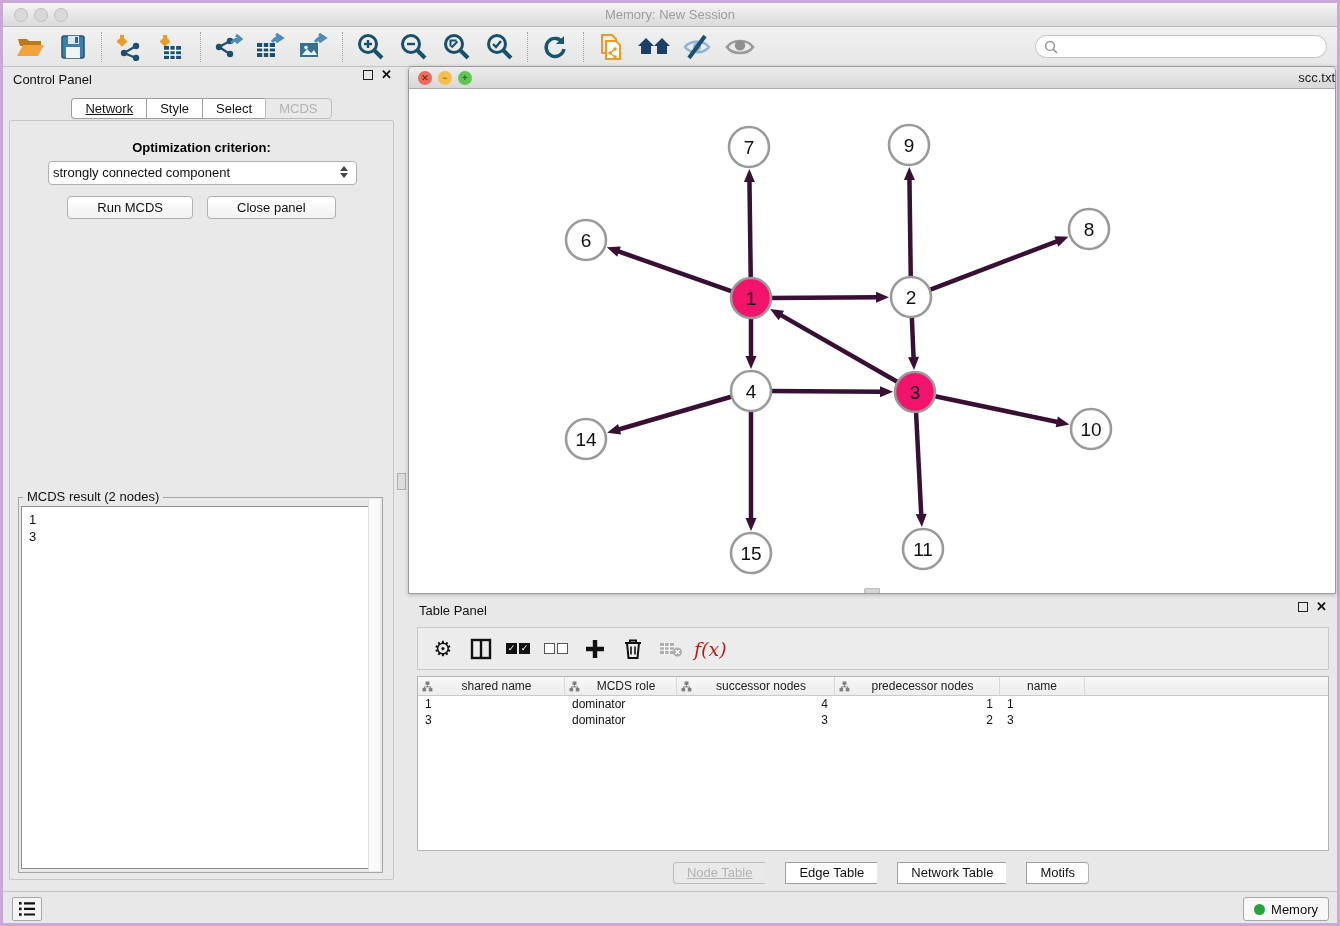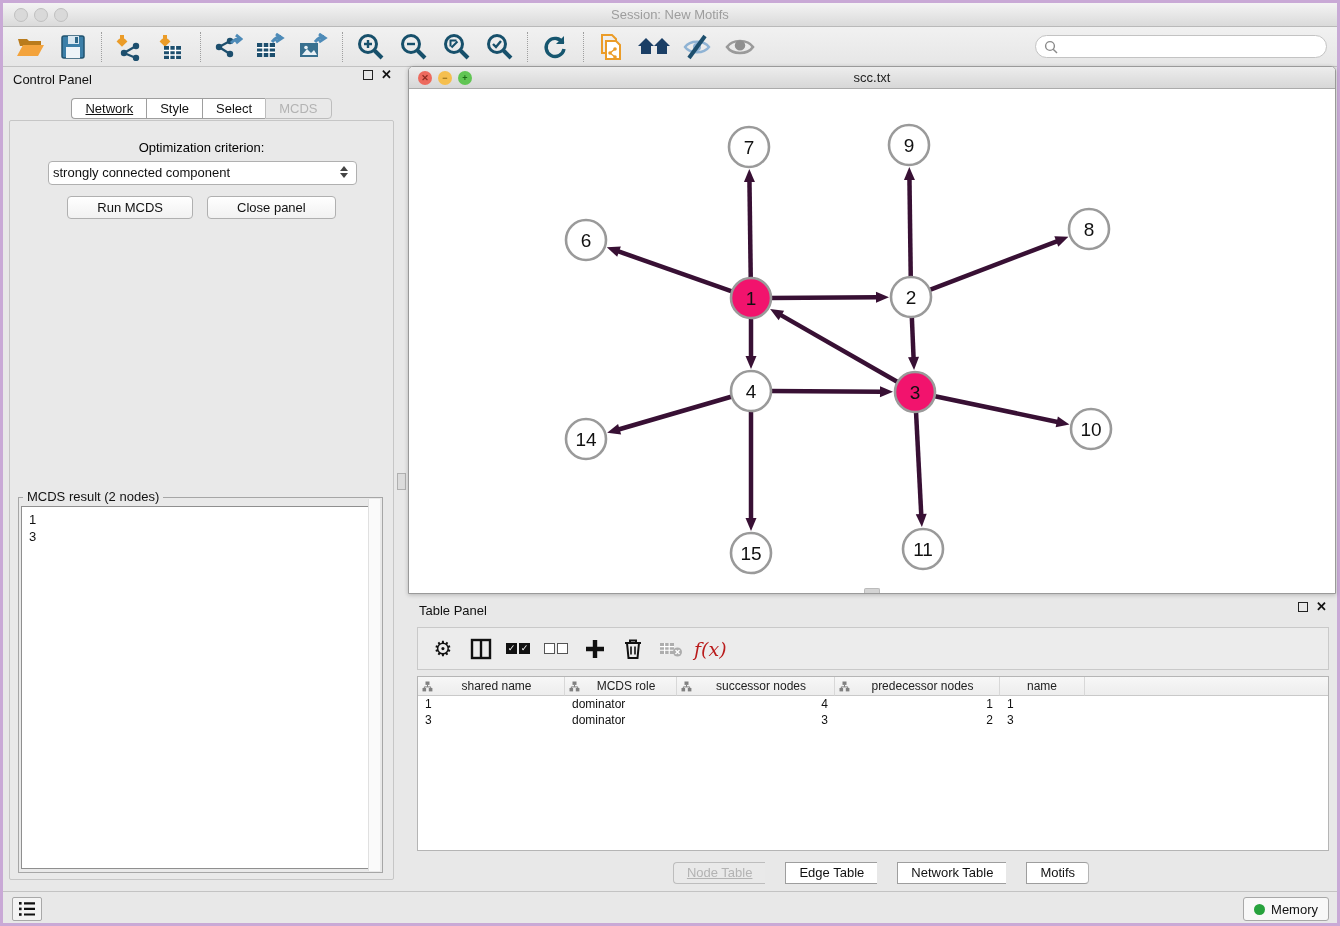--- a/index.html
+++ b/index.html
@@ -32,21 +32,21 @@
   .float-glyph { width:10px; height:10px; border:1.6px solid #222; display:inline-block; }
   .close-glyph { font-size:13px; font-weight:bold; color:#111; line-height:10px; }
   .cp-tabs { position:absolute; top:35px; left:0; right:0; display:flex; justify-content:center; }
   .tab { height:21px; line-height:19px; padding:0 13px; font-size:13px; background:#fff;
     border:1px solid #9e9e9e; border-right:none; color:#111; cursor:default; }
   .tab:first-child { border-radius:4px 0 0 4px;text-decoration:underline; }
   .tab:last-child  { border-radius:0 4px 4px 0; border-right:1px solid #b5b5b5; }
   .tab.active { background:#e9e9e9; color:#b3b3b3; border-color:#bdbdbd; }
   .cp-content { position:absolute; left:6px; right:6px; top:57px; height:760px;
     background:#e9e9e9; border:1px solid #c6c6c6; border-radius:2px; }
-  .opt-label { position:absolute; top:19px; left:0; right:0; text-align:center; font-size:13px; }
+  .opt-label { position:absolute; top:19px; left:0; right:0; text-align:center; font-size:13px;font-weight:bold; }
   .cp-select { position:absolute; top:40px; left:38px; right:36px; height:24px; background:#fff;
     border:1px solid #b0b0b0; border-radius:4px; font-size:13px; line-height:22px;
     padding-left:4px; color:#111; }
   .chevrons { position:absolute; right:8px; top:4px; display:flex; flex-direction:column; gap:2px; }
   .chevrons i { display:block; width:0; height:0; border-left:4px solid transparent; border-right:4px solid transparent; }
   .chev-up { border-bottom:5px solid #444; }
   .chev-down { border-top:5px solid #444; }
   .cp-buttons { position:absolute; top:75px; left:0; right:0; display:flex; justify-content:center; gap:14px; }
   .btn { height:23px; padding:0 29px; font-size:13px; background:linear-gradient(#ffffff,#f1f1f1);
     border:1px solid #b0b0b0; border-radius:4px; color:#111; cursor:default; }
@@ -63,21 +63,21 @@
     background:#dcdcdc; border:1px solid #b0b0b0; }
 
   
   .network-window { position:absolute; left:405px; top:63px; width:928px; height:528px;
     border:1px solid #9a9a9a; border-radius:5px 5px 0 0; background:#fff;
     box-shadow:0 1px 4px rgba(0,0,0,.22); }
   .nw-titlebar { position:relative; height:22px; background:linear-gradient(#ededed,#d7d7d7);
     border-bottom:1px solid #ababab; border-radius:4px 4px 0 0; }
   .traffic { position:absolute; top:4px; width:14px; height:14px; border-radius:50%;
     display:flex; align-items:center; justify-content:center; font-size:9px; font-weight:bold; }
-  .nw-title { position:absolute; left:0; right:0; top:3px; text-align:center; font-size:13px; color:#222; }
+  .nw-title { position:absolute; left:0; right:0; top:3px; text-align:right; font-size:13px; color:#222; }
   .nw-canvas { position:relative; width:100%; height:504px; background:#fff; overflow:hidden; }
   .canvas-handle { position:absolute; left:50%; bottom:0; width:16px; height:5px; margin-left:-8px;
     background:#d4d4d4; border:1px solid #bbb; border-bottom:none; border-radius:2px 2px 0 0; }
 
   
   .table-panel { position:absolute; left:402px; top:594px; width:932px; height:294px; }
   .tp-header { position:absolute; top:6px; left:14px; font-size:13px; color:#111; }
   .tp-toolbar { position:absolute; left:12px; right:8px; top:30px; height:43px;
     background:#ececec; border:1px solid #c9c9c9; display:flex; align-items:center; padding:0 10px; }
   .tpt-btn { height:30px; min-width:30px; display:flex; align-items:center; justify-content:center;
@@ -112,21 +112,21 @@
 </style>
 </head>
 <body>
 
 <div class="frame">
 
   <div class="titlebar">
     <span class="tl-dot" style="left:11px"></span>
     <span class="tl-dot" style="left:31px"></span>
     <span class="tl-dot" style="left:51px"></span>
-    <div class="app-title">Session: New Motifs</div>
+    <div class="app-title">Memory: New Session</div>
   </div>
 
   <div class="toolbar">
     <span class="tb-btn">
       <svg width="30" height="26" viewBox="0 0 30 26">
           <path d="M3 5h9l2 2h12v5H5z" fill="#b97b1c"></path>
           <path d="M2 22l6-11h21l-6 11z" fill="#f3a33c"></path>
         </svg>
     </span>
     <span class="tb-btn">

